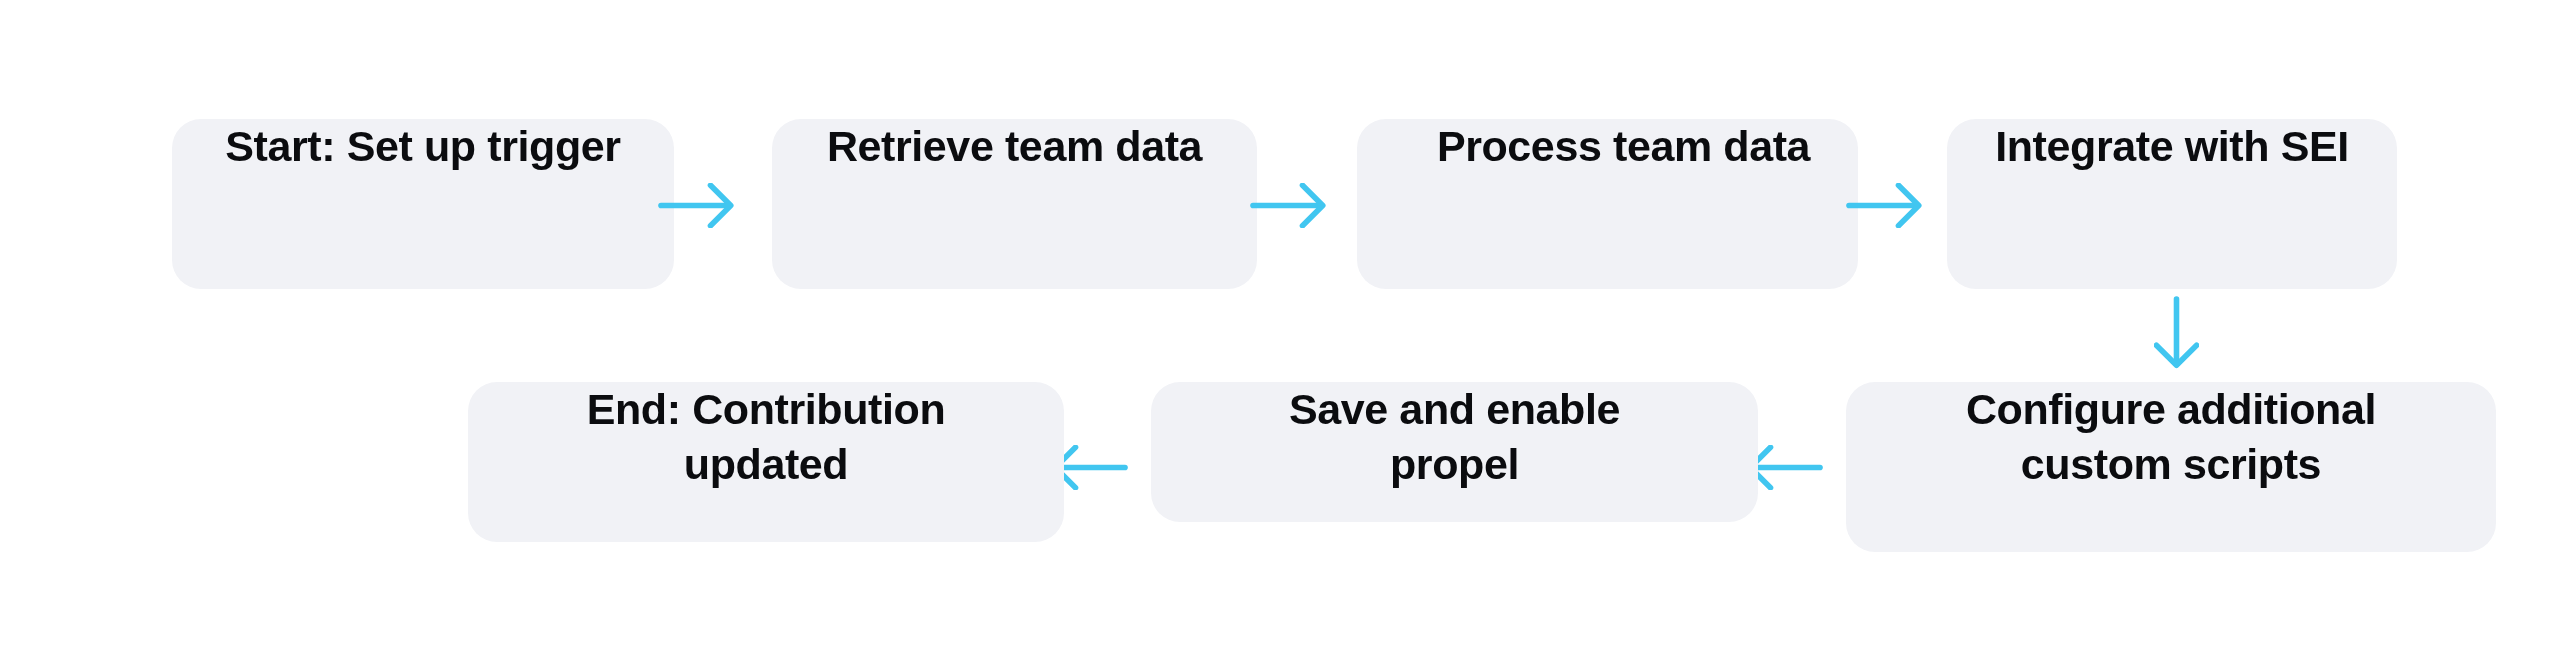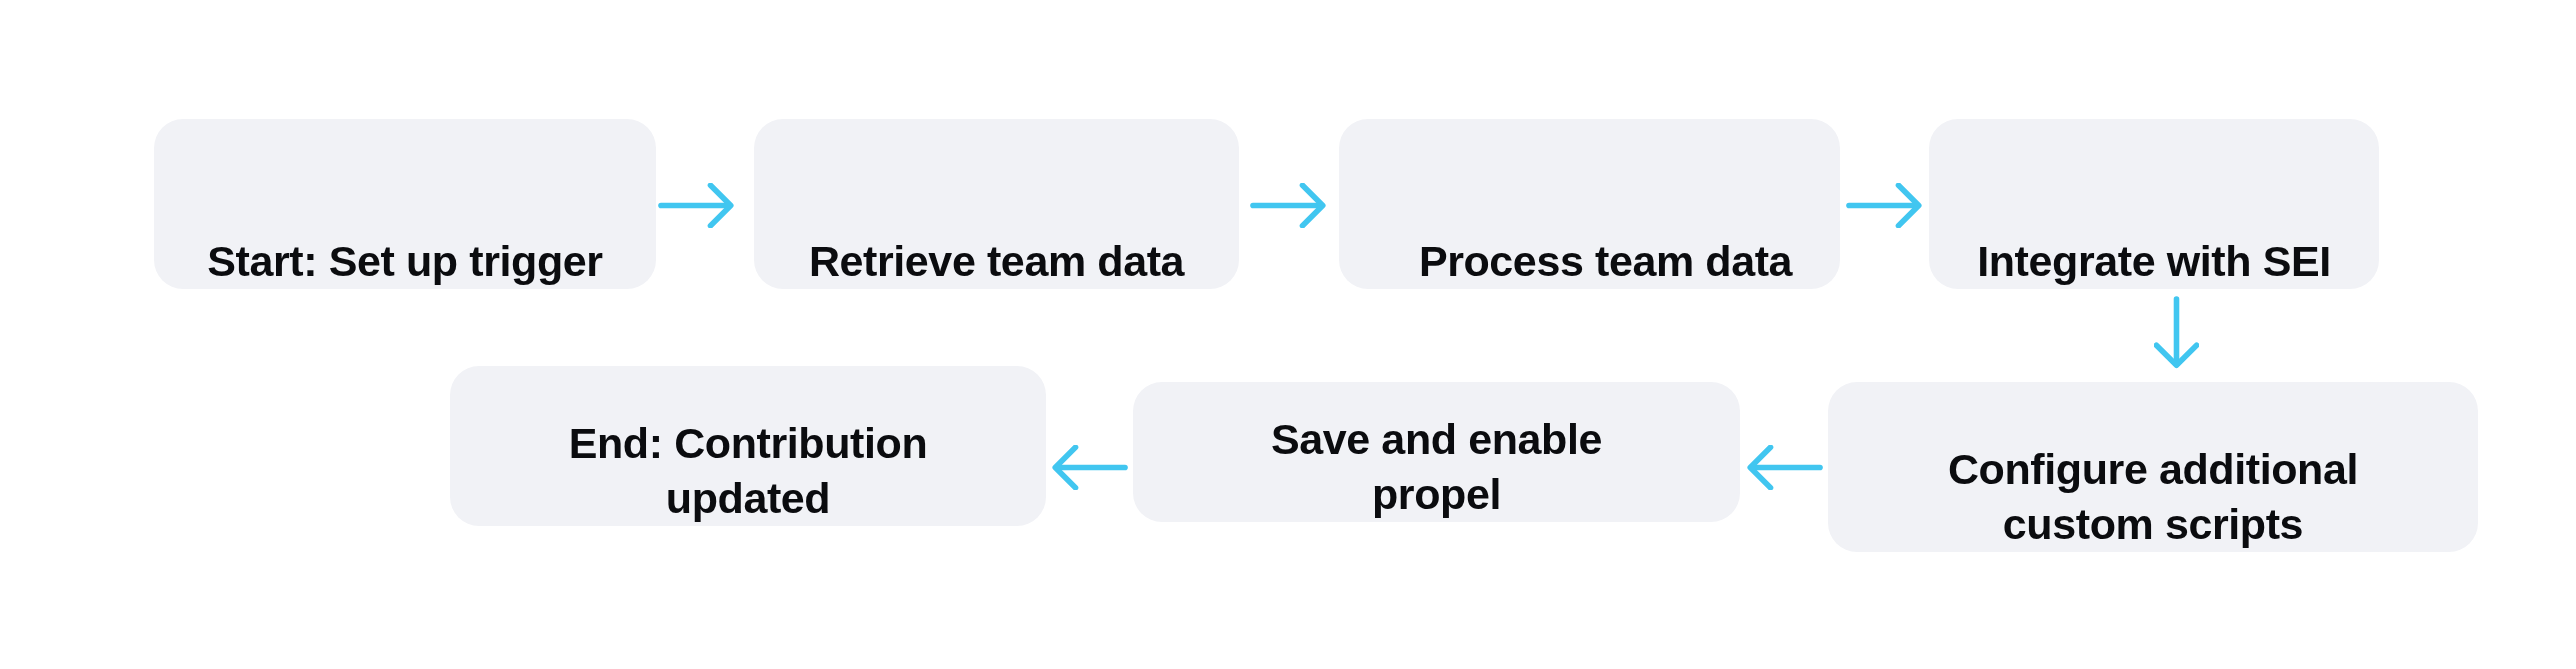--- a/index.html
+++ b/index.html
@@ -16,41 +16,42 @@
     height:669px;
     background:var(--canvas-bg);
     overflow:hidden;
     font-family:"Liberation Sans","DejaVu Sans",sans-serif;
   }
   .node{
     position:absolute;
     background:var(--node-bg);
     border-radius:29px;
     display:flex;
-    align-items:flex-end;
+    align-items:flex-start;
     justify-content:center;
     text-align:center;
+    margin-left:18px;
   }
   .node .label{
     color:var(--text);
     font-size:43px;
     font-weight:700;
     line-height:55px;
     letter-spacing:-0.4px;
     white-space:pre-line;
   }
   
   .n-start     {left:154px;  top:119px; width:502px; height:170px;}
   .n-retrieve  {left:754px; top:119px; width:485px; height:170px;}
   .n-process   {left:1339px; top:119px; width:501px; height:170px;padding-left:32px;}
   .n-integrate {left:1929px; top:119px; width:450px; height:170px;}
   
   .n-configure {left:1828px; top:382px; width:650px; height:170px;}
   .n-save      {left:1133px; top:382px; width:607px; height:140px;}
-  .n-end       {left:450px;  top:366px; width:596px; height:160px;}
+  .n-end       {left:450px;  top:382px; width:596px; height:160px;}
   .arrow{position:absolute;color:var(--accent);}
   .a1{left:658px;  top:183px;}
   .a2{left:1250px; top:183px;}
   .a3{left:1846px; top:183px;}
   .a4{left:2154px; top:296px;}
   .a5{left:1745px; top:445px;}
   .a6{left:1050px; top:445px;}
   .arrow svg{display:block;}
   .arrow path{
     fill:none;

